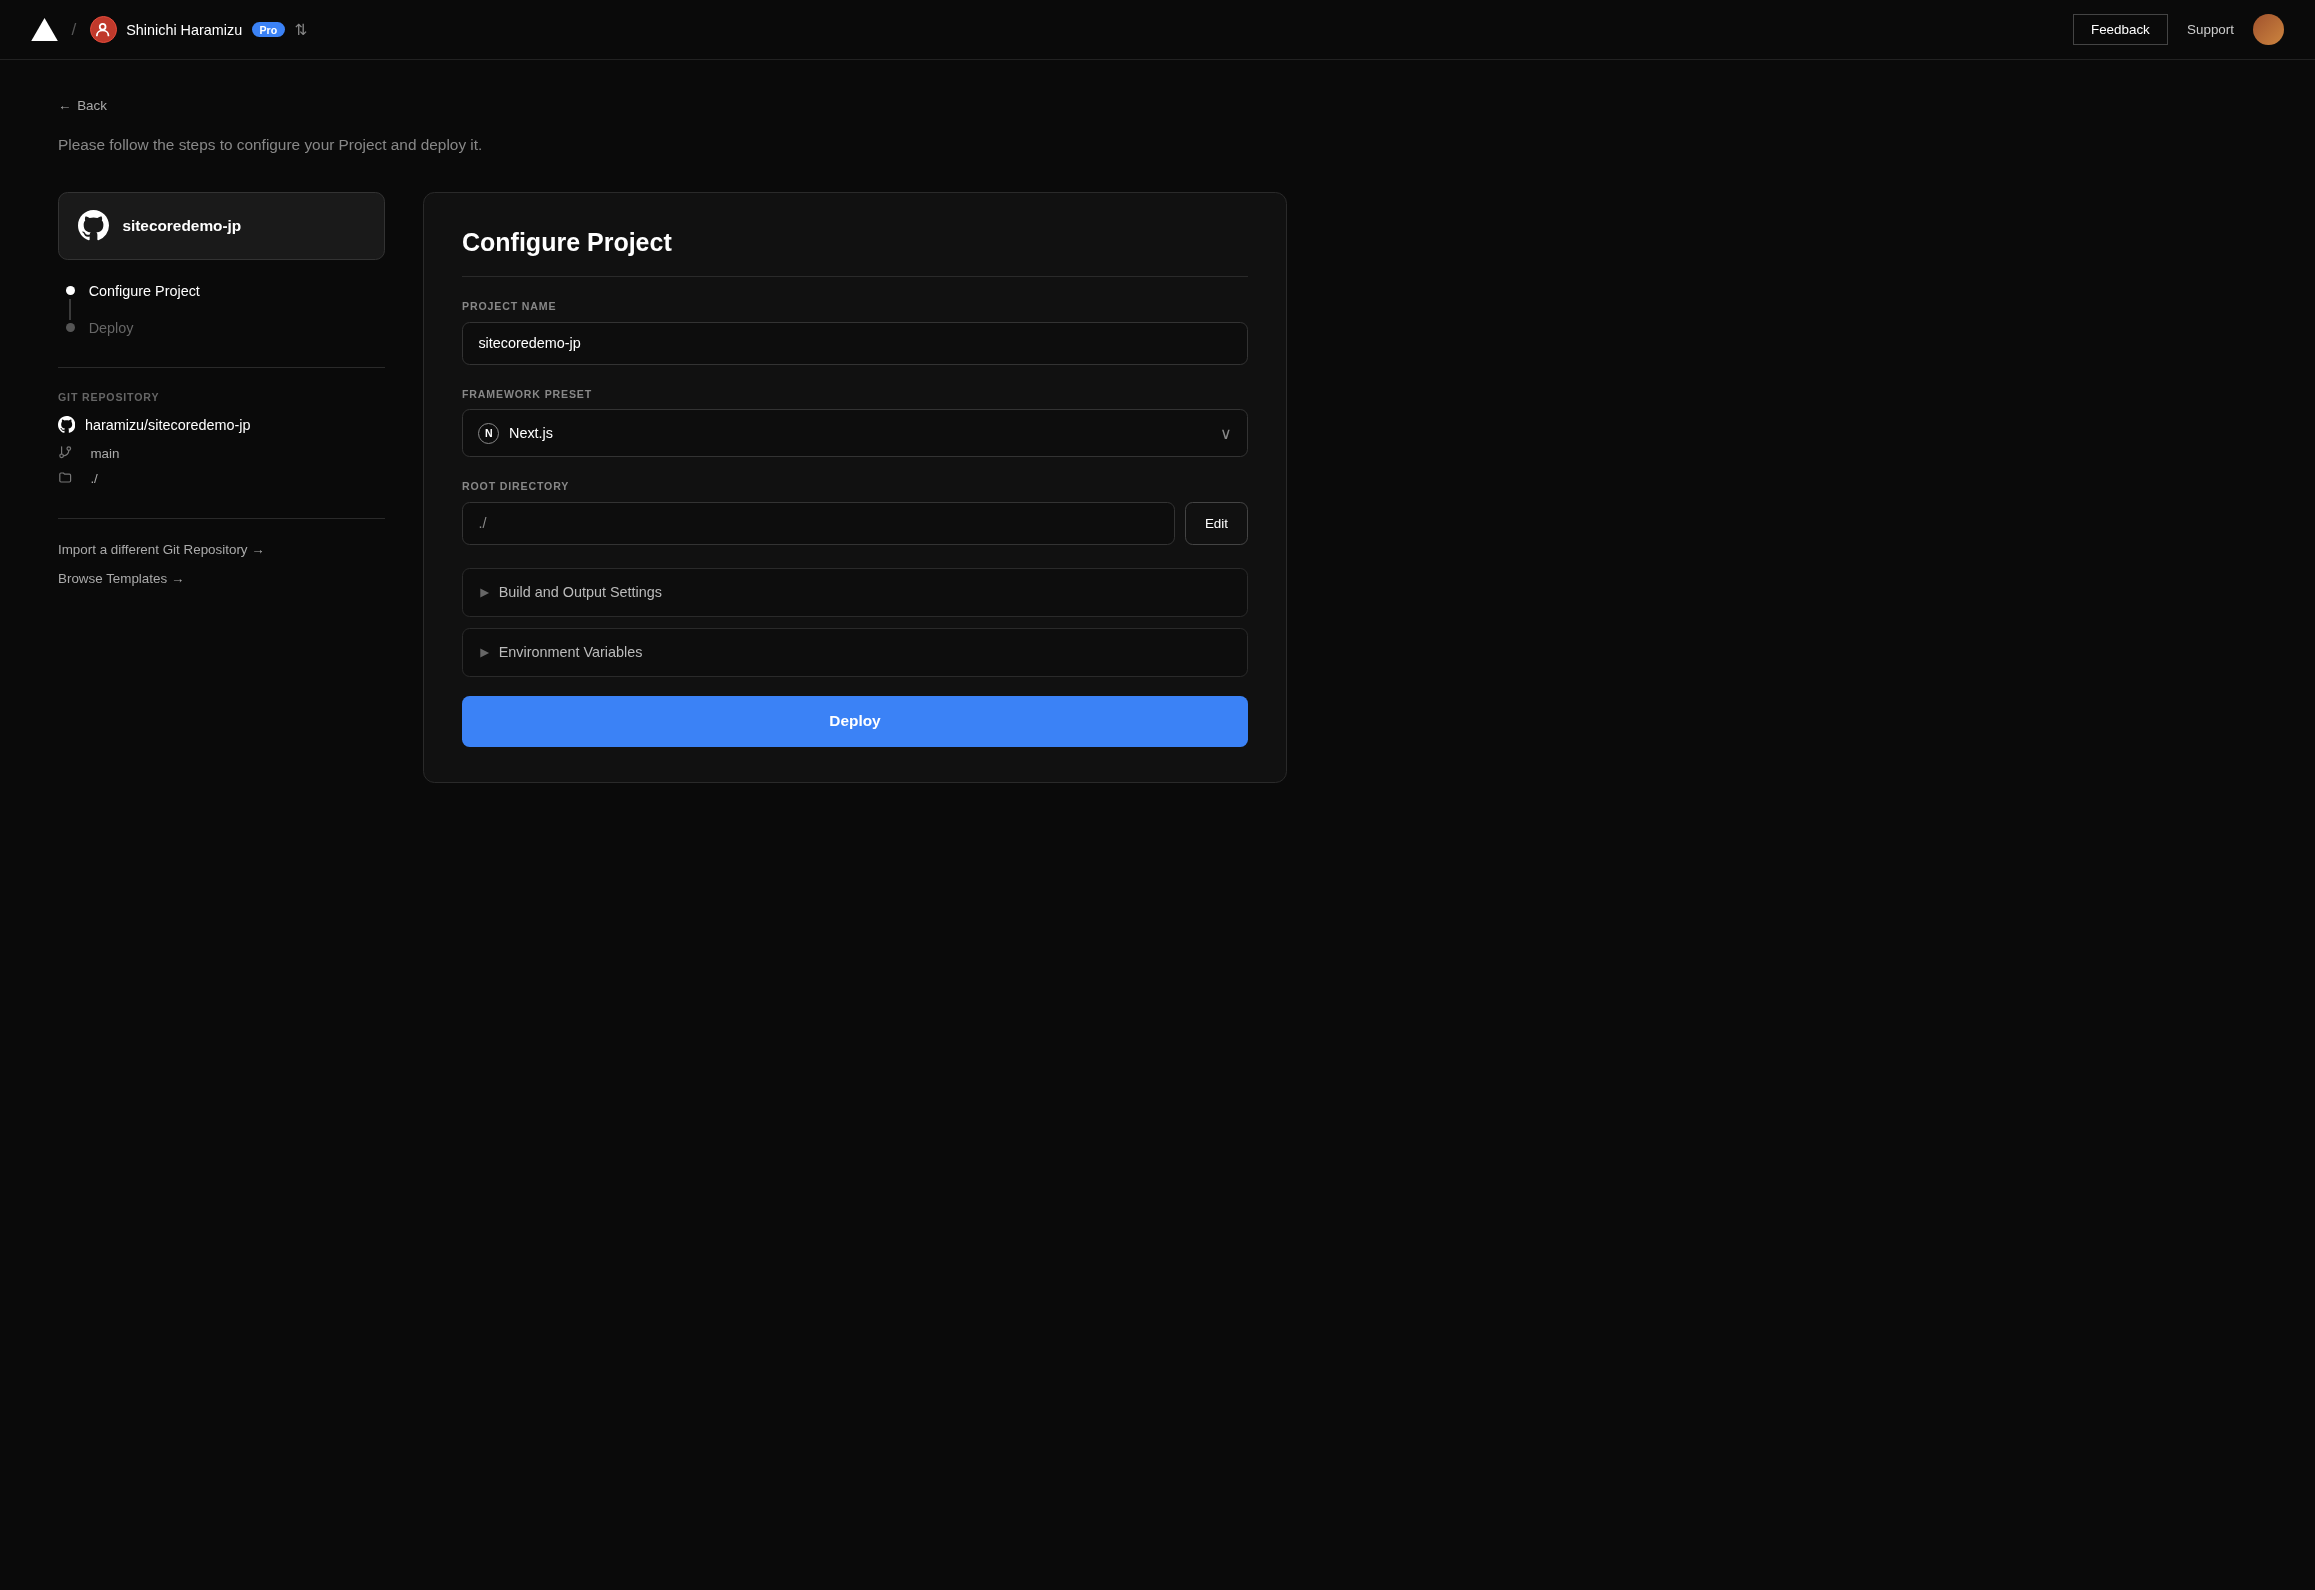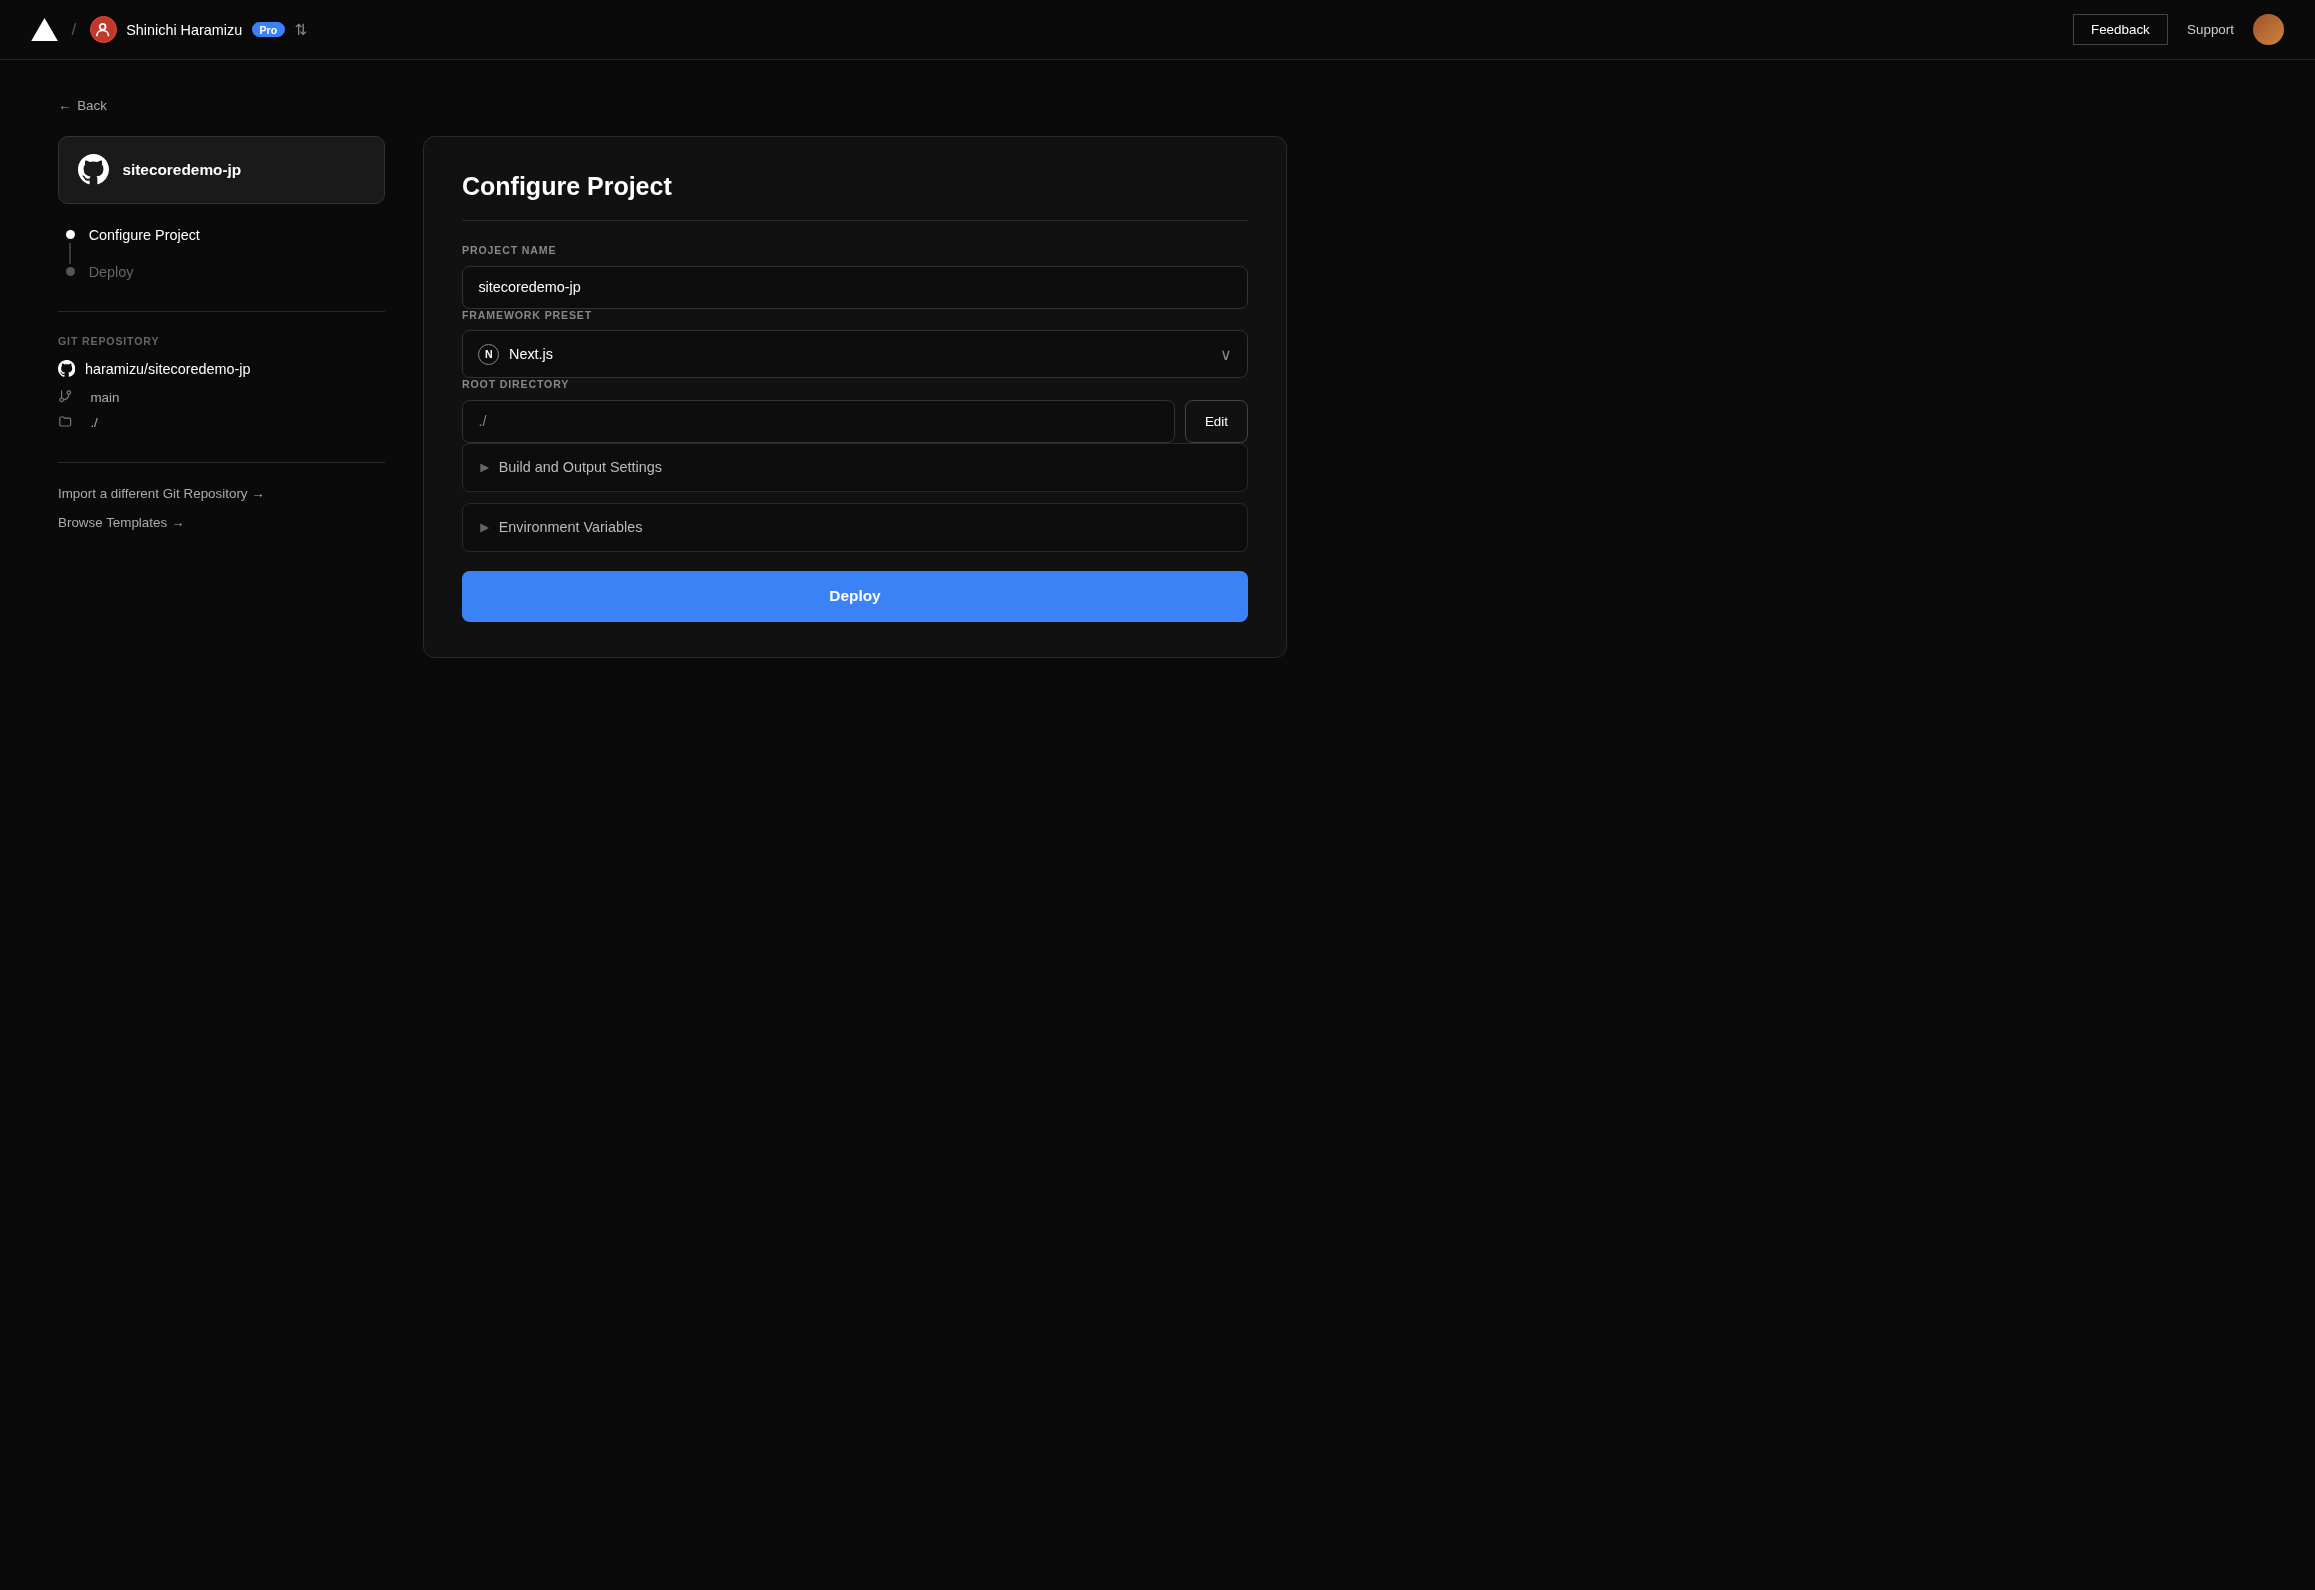--- a/index.html
+++ b/index.html
@@ -234,20 +234,21 @@
     .config-title {
       font-size: 25px;
       font-weight: 700;
       color: #fff;
       margin-bottom: 23px;
       padding-bottom: 19px;
       border-bottom: 1px solid #2a2a2a;
     }
 
     .form-group {
+      margin-bottom: 23px;
     }
     .form-label {
       display: block;
       font-size: 10.6px;
       font-weight: 700;
       color: #888;
       letter-spacing: 0.08em;
       text-transform: uppercase;
       margin-bottom: 9.6px;
     }
@@ -400,20 +401,21 @@
     <div class="avatar-circle"></div>
   </div>
 </header>
 
 <main class="main">
   <a class="back-link">
     <span>←</span>
     <span>Back</span>
   </a>
 
+  <p class="page-subtitle">Please follow the steps to configure your Project and deploy it.</p>
 
   <div class="content-area">
 
     <div class="left-panel">
 
       <div class="repo-card">
         <svg class="github-icon" viewBox="0 0 24 24" fill="white">
           <path d="M12 0C5.37 0 0 5.37 0 12c0 5.31 3.435 9.795 8.205 11.385.6.105.825-.255.825-.57 0-.285-.015-1.23-.015-2.235-3.015.555-3.795-.735-4.035-1.41-.135-.345-.72-1.41-1.23-1.695-.42-.225-1.02-.78-.015-.795.945-.015 1.62.87 1.845 1.23 1.08 1.815 2.805 1.305 3.495.99.105-.78.42-1.305.765-1.605-2.67-.3-5.46-1.335-5.46-5.925 0-1.305.465-2.385 1.23-3.225-.12-.3-.54-1.53.12-3.18 0 0 1.005-.315 3.3 1.23.96-.27 1.98-.405 3-.405s2.04.135 3 .405c2.295-1.56 3.3-1.23 3.3-1.23.66 1.65.24 2.88.12 3.18.765.84 1.23 1.905 1.23 3.225 0 4.605-2.805 5.625-5.475 5.925.435.375.81 1.095.81 2.22 0 1.605-.015 2.895-.015 3.3 0 .315.225.69.825.57A12.02 12.02 0 0024 12c0-6.63-5.37-12-12-12z"></path>
         </svg>
         <span class="repo-name">sitecoredemo-jp</span>

